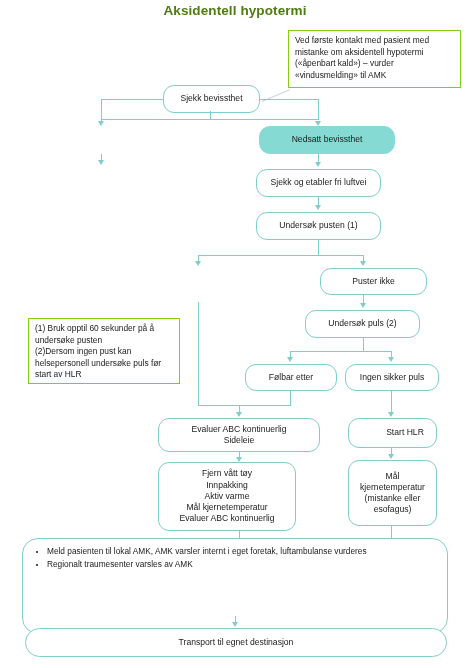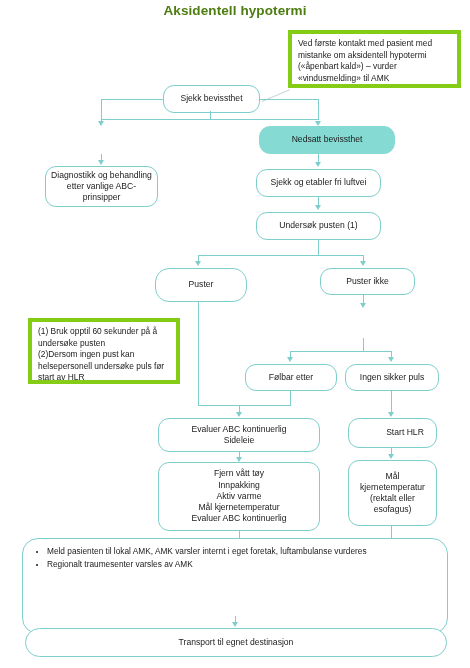--- a/index.html
+++ b/index.html
@@ -48,21 +48,21 @@
   .node.fill {
     background: #86dad4;
     border-color: #86dad4;
   }
   .node.big-radius { border-radius: 14px; }
   .node.pill { border-radius: 18px; }
   
   .note {
     position: absolute;
     box-sizing: border-box;
-    border: 4px solid #84cc16;
+    border: 1px solid #84cc16;
     background: #ffffff;
     color: #1a1a1a;
     font-size: 8.4px;
     line-height: 11.6px;
     text-align: left;
     padding: 4px 5px 3px 6px;
   }
   
   .ln {
     position: absolute;
@@ -131,48 +131,47 @@
   <div class="ln h" style="left:101px; top:99px; width:63px;"></div>
   <div class="ln h" style="left:259px; top:99px; width:60px;"></div>
   <div class="ln v" style="left:101px; top:119px; height:4px;"></div>
   <div class="arrow" style="left:98px; top:121px;"></div>
   <div class="arrow" style="left:315px; top:121px;"></div>
 
 
   <div class="ln v" style="left:101px; top:154px; height:8px;"></div>
   <div class="arrow" style="left:98px; top:160px;"></div>
 
-  <div class="node" style="left:45px; top:166px; width:113px; height:41px;">Diagnostikk og behandling etter vanlige ABC-prinsipper</div>
 
   <div class="node fill" style="left:259px; top:126px; width:136px; height:28px;">Nedsatt bevissthet</div>
 
   <div class="ln v" style="left:318px; top:154px; height:10px;"></div>
   <div class="arrow" style="left:315px; top:162px;"></div>
 
   <div class="node" style="left:256px; top:169px; width:125px; height:28px;">Sjekk og etabler fri luftvei</div>
 
   <div class="ln v" style="left:318px; top:197px; height:11px;"></div>
   <div class="arrow" style="left:315px; top:205px;"></div>
 
   <div class="node" style="left:256px; top:212px; width:125px; height:28px;">Undersøk pusten (1)</div>
 
   <div class="ln v" style="left:318px; top:240px; height:16px;"></div>
   <div class="ln h" style="left:198px; top:255px; width:166px;"></div>
   <div class="ln v" style="left:198px; top:255px; height:8px;"></div>
   <div class="ln v" style="left:363px; top:255px; height:8px;"></div>
   <div class="arrow" style="left:195px; top:261px;"></div>
   <div class="arrow" style="left:360px; top:261px;"></div>
 
-  <div class="node big-radius" style="left:155px; top:268px; width:92px; height:34px;">Puster</div>
-
-  <div class="node" style="left:320px; top:268px; width:95px; height:27px;">Puster ikke</div>
+
+  <div class="node" style="left:320px; top:268px; width:107px; height:27px;">Puster ikke</div>
 
   <div class="ln v" style="left:363px; top:295px; height:10px;"></div>
   <div class="arrow" style="left:360px; top:303px;"></div>
 
+  <div class="node" style="left:305px; top:310px; width:115px; height:28px;">Undersøk puls (2)</div>
 
   <div class="ln v" style="left:363px; top:338px; height:14px;"></div>
   <div class="ln h" style="left:290px; top:351px; width:102px;"></div>
   <div class="ln v" style="left:290px; top:351px; height:8px;"></div>
   <div class="ln v" style="left:391px; top:351px; height:8px;"></div>
   <div class="arrow" style="left:287px; top:357px;"></div>
   <div class="arrow" style="left:388px; top:357px;"></div>
 
   <div class="node" style="left:245px; top:364px; width:92px; height:27px;">Følbar etter</div>
 
@@ -186,35 +185,35 @@
   <div class="ln h" style="left:198px; top:405px; width:93px;"></div>
   <div class="ln v" style="left:239px; top:405px; height:9px;"></div>
   <div class="arrow" style="left:236px; top:412px;"></div>
 
   <div class="node multiline" style="left:158px; top:418px; width:162px; height:34px;">Evaluer ABC kontinuerlig
 Sideleie</div>
 
   <div class="ln v" style="left:239px; top:452px; height:7px;"></div>
   <div class="arrow" style="left:236px; top:457px;"></div>
 
-  <div class="node multiline" style="left:158px; top:462px; width:162px; height:69px;">Fjern vått tøy
+  <div class="node multiline" style="left:158px; top:462px; width:138px; height:69px;">Fjern vått tøy
 Innpakking
 Aktiv varme
 Mål kjernetemperatur
 Evaluer ABC kontinuerlig</div>
 
   <div class="ln v" style="left:391px; top:391px; height:24px;"></div>
   <div class="arrow" style="left:388px; top:412px;"></div>
 
   <div class="node" style="left:348px; top:418px; width:89px; height:30px;padding-left:29px;">Start HLR</div>
 
   <div class="ln v" style="left:391px; top:448px; height:8px;"></div>
   <div class="arrow" style="left:388px; top:454px;"></div>
 
-  <div class="node" style="left:348px; top:460px; width:89px; height:66px;">Mål kjernetemperatur (rektalt eller esofagus)</div>
+  <div class="node" style="left:348px; top:460px; width:89px; height:66px;">Mål kjernetemperatur (mistanke eller esofagus)</div>
 
   <div class="ln v" style="left:239px; top:531px; height:10px;"></div>
   <div class="ln v" style="left:391px; top:526px; height:15px;"></div>
   <div class="ln h" style="left:239px; top:540px; width:153px;"></div>
 
   <div id="bullets-box" style="left:22px; top:538px; width:426px; height:96px;">
     <ul>
       <li>Meld pasienten til lokal AMK, AMK varsler internt i eget foretak, luftambulanse vurderes</li>
       <li>
         <span>Regionalt traumesenter varsles av AMK</span>

